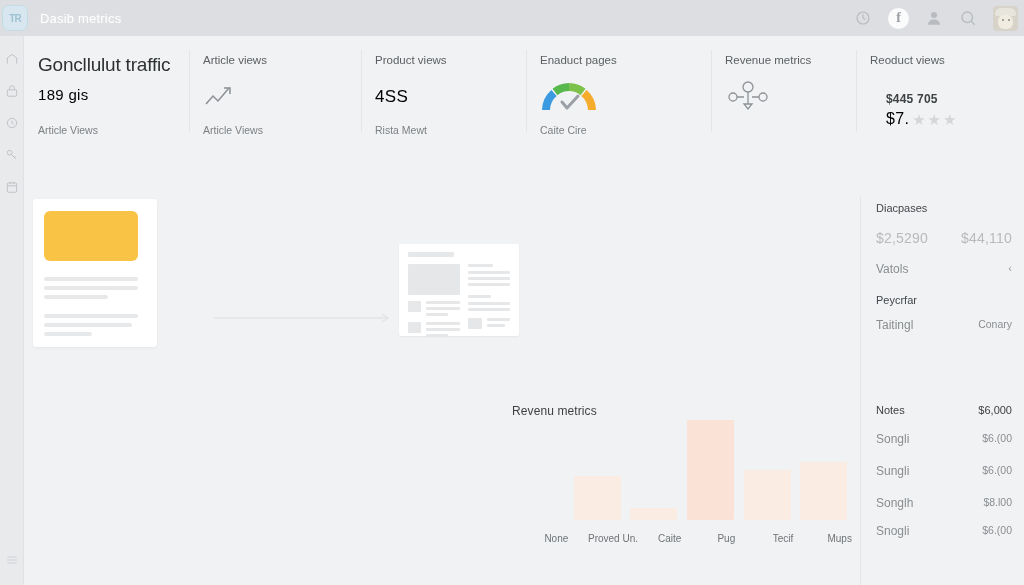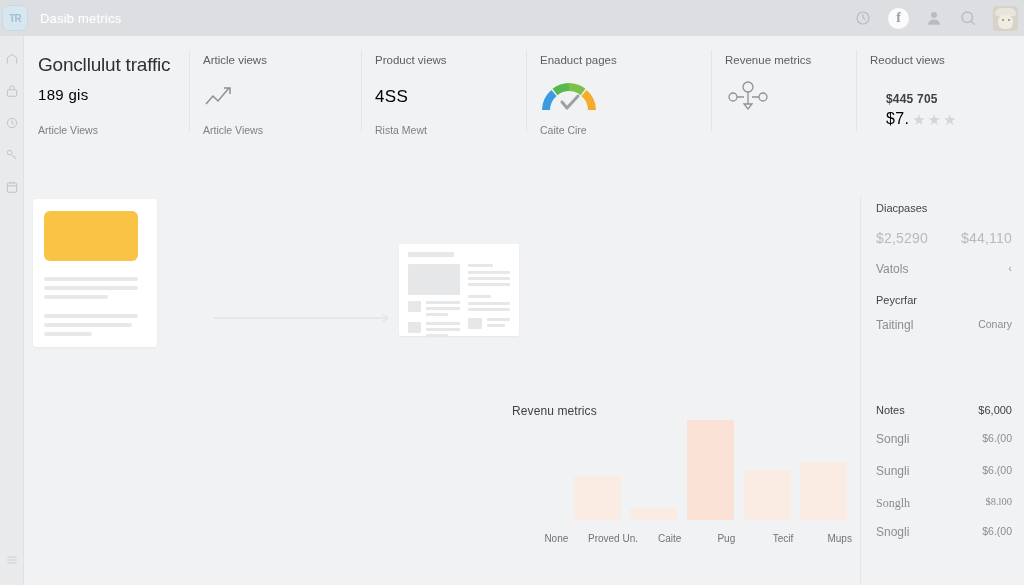--- a/index.html
+++ b/index.html
@@ -403,21 +403,21 @@
         </div>
         <div style="margin-top:16px" id="notes-rows">
             <div class="rrow" style="margin-bottom: 18px;">
               <span class="rkey">Songli</span>
               <span class="rval">$6.(00</span>
             </div>
             <div class="rrow" style="margin-bottom: 18px;">
               <span class="rkey">Sungli</span>
               <span class="rval">$6.(00</span>
             </div>
-            <div class="rrow" style=" font-family: Liberation Serif, serif;">
+            <div class="rrow" style="">
               <span class="rkey">Songlh</span>
               <span class="rval">$8.l00</span>
             </div>
             <div class="rrow" style="margin-bottom: 18px;">
               <span class="rkey">Snogli</span>
               <span class="rval">$6.(00</span>
             </div>
           </div>
       </div>
 

